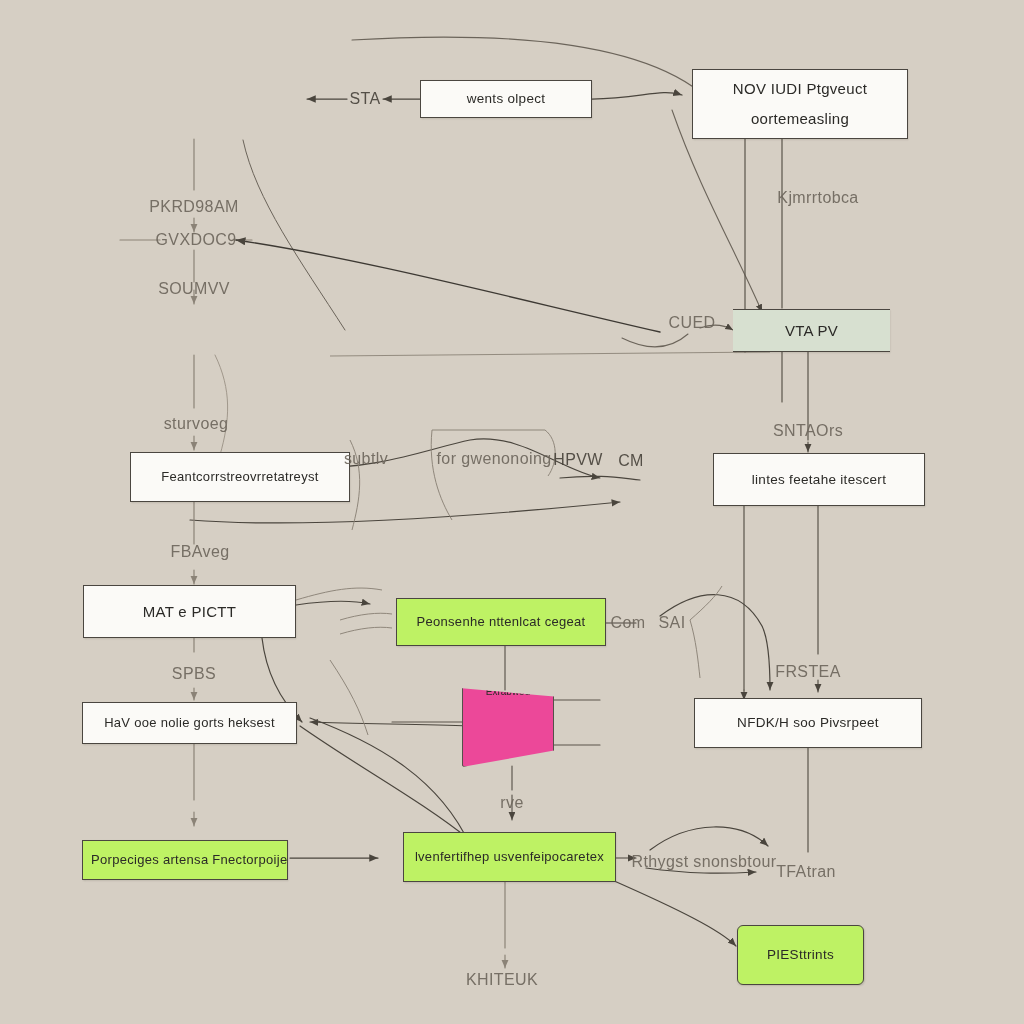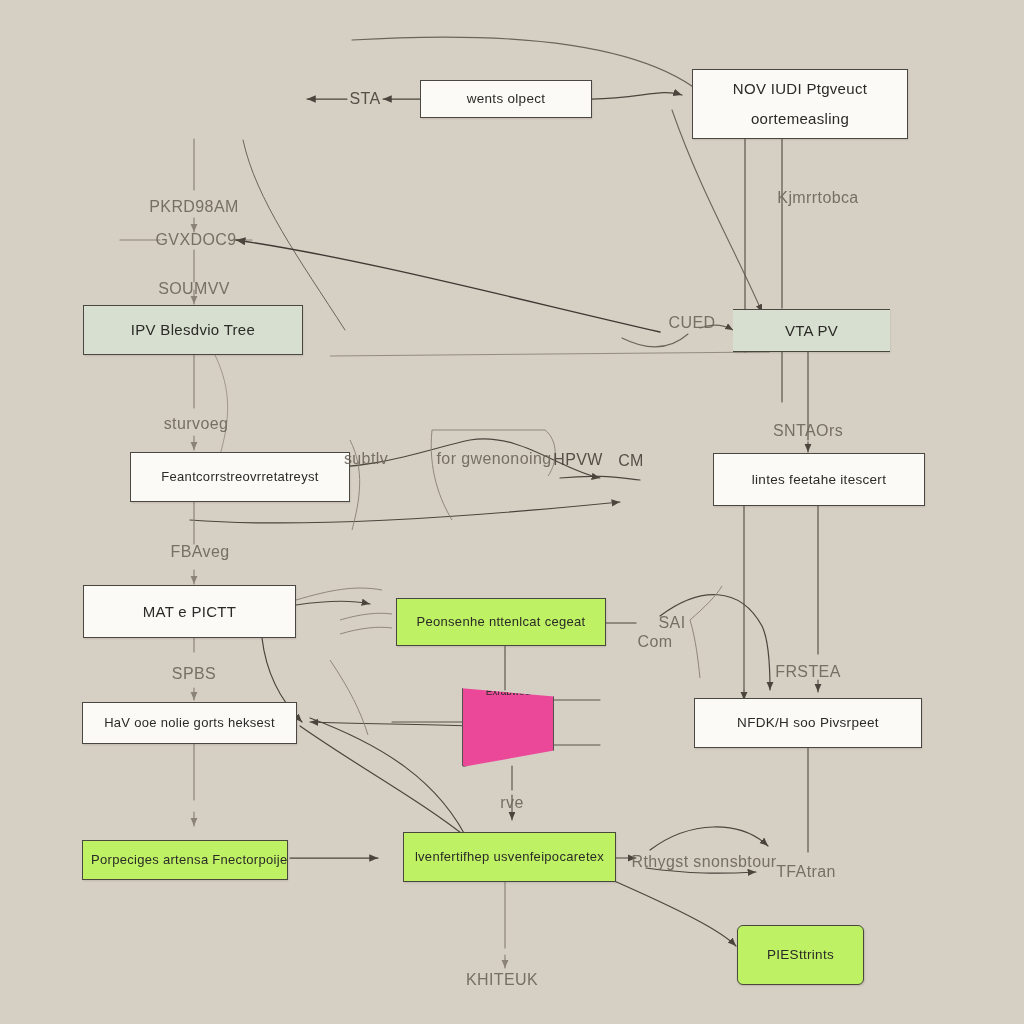--- a/index.html
+++ b/index.html
@@ -233,23 +233,20 @@
 
   <div class="node small" style="left:420px; top:80px; width:172px; height:38px;">
     <span class="l1">wents olpect</span>
   </div>
 
   <div class="node" style="left:692px; top:69px; width:216px; height:70px;">
     <span class="l1">NOV IUDI Ptgveuct</span>
     <span class="l2">oortemeasling</span>
   </div>
 
-  <div class="node green" style="left:83px; top:305px; width:220px; height:50px;">
-    <span class="l1">IPV Blesdvio Tree</span>
-  </div>
 
   <div class="node green" style="left:733px; top:309px; width:157px; height:43px; border-left:none; border-right:none;">
     <span class="l1">VTA PV</span>
   </div>
 
   <div class="node tiny" style="left:82px; top:452px; width:220px; height:50px;margin-left:48px;">
     <span class="l1">Feantcorrstreovrretatreyst</span>
   </div>
 
   <div class="node small" style="left:713px; top:453px; width:212px; height:53px;">
@@ -295,21 +292,21 @@
   <div class="edge-label" style="left:818px; top:198px;">Kjmrrtobca</div>
   <div class="edge-label" style="left:692px; top:323px;">CUED</div>
   <div class="edge-label" style="left:196px; top:424px;">sturvoeg</div>
   <div class="edge-label" style="left:366px; top:459px;">subtlv</div>
   <div class="edge-label" style="left:494px; top:459px;">for gwenonoing</div>
   <div class="edge-label dark" style="left:578px; top:460px;">HPVW</div>
   <div class="edge-label dark" style="left:631px; top:461px;">CM</div>
   <div class="edge-label" style="left:808px; top:431px;">SNTAOrs</div>
   <div class="edge-label" style="left:200px; top:552px;">FBAveg</div>
   <div class="edge-label" style="left:194px; top:674px;">SPBS</div>
-  <div class="edge-label" style="left:655px; top:623px;margin-top:19px;">Com</div>
+  <div class="edge-label" style="left:628px; top:623px;">Com</div>
   <div class="edge-label" style="left:672px; top:623px;">SAI</div>
   <div class="edge-label" style="left:808px; top:672px;">FRSTEA</div>
   <div class="edge-label" style="left:512px; top:803px;">rve</div>
   <div class="edge-label" style="left:704px; top:862px;">Rthygst snonsbtour</div>
   <div class="edge-label" style="left:806px; top:872px;">TFAtran</div>
   <div class="edge-label" style="left:502px; top:980px;">KHITEUK</div>
 
 </div>
 
 </body></html>

